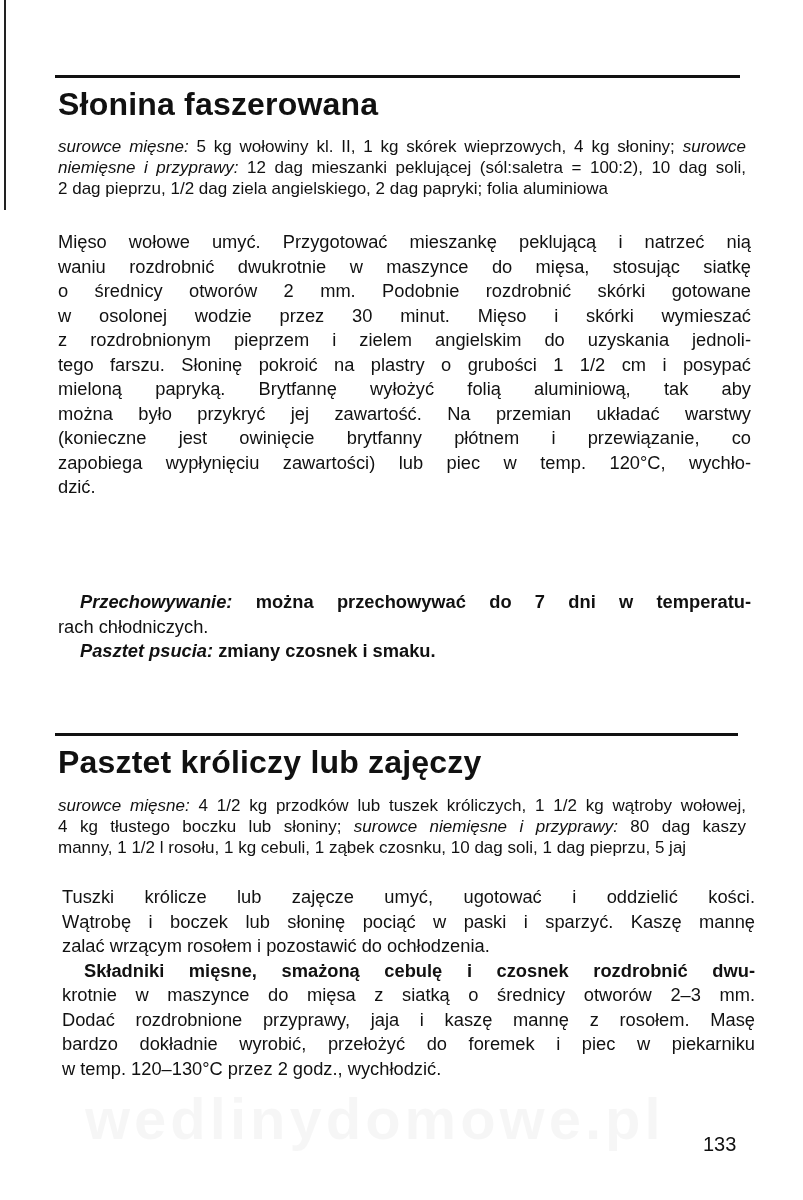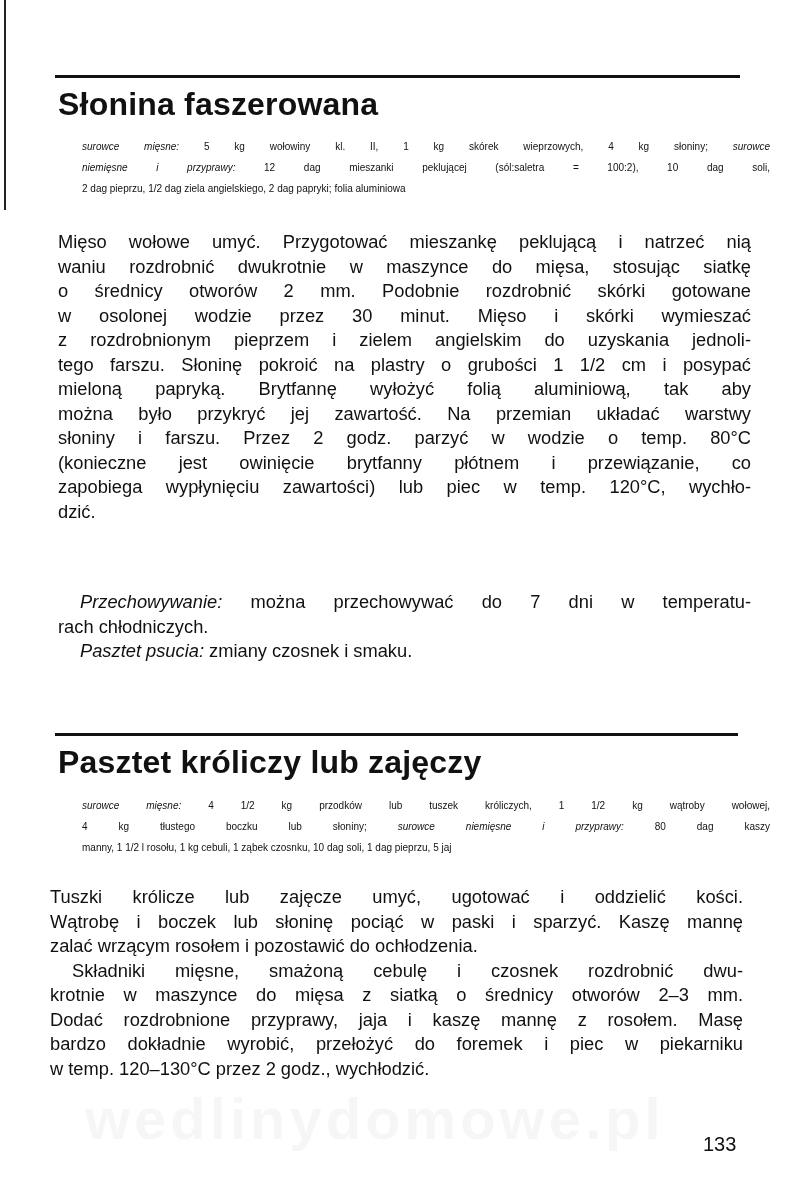--- a/index.html
+++ b/index.html
@@ -4,29 +4,29 @@
   <style>
     html, body { margin: 0; padding: 0; }
     body {
       width: 803px; height: 1200px; background: #ffffff; position: relative; overflow: hidden;
       font-family: "Liberation Sans", sans-serif; color: #111;
     }
     .edge-line { position: absolute; left: 4px; top: 0; width: 2px; height: 210px; background: #222; }
     .rule { position: absolute; height: 3px; background: #111; }
     .title { position: absolute; font-weight: bold; font-size: 32px; letter-spacing: 0.2px; }
     .ingredients {
-      position: absolute; font-size: 10px; line-height: 21px; text-align: justify; margin-left: 24px;
+      position: absolute; font-size: 17px; line-height: 21px; text-align: justify;
     }
     .ingredients i { font-style: italic; }
     .body-text {
       position: absolute; font-size: 18.3px; line-height: 24.5px; text-align: justify;
     }
     .line { display: block; white-space: nowrap; text-align-last: justify; }
     .line.last { text-align-last: left; }
-    .indent { padding-left: 22px; }
+    .indent { padding-left: 22px; font-weight: bold; }
     .watermark {
       position: absolute; left: 85px; top: 1085px; font-size: 58px; font-weight: bold;
       color: rgba(0,0,0,0.035); letter-spacing: 4px; white-space: nowrap;
     }
     .page-number { position: absolute; left: 703px; top: 1133px; font-size: 20px; }
   </style>
 </head>
 <body>
 
 <div class="edge-line"></div>
@@ -42,42 +42,41 @@
 
 <div class="body-text" id="body0" style="left:58px; top:230px; width:693px;">
     <span class="line">Mięso wołowe umyć. Przygotować mieszankę peklującą i natrzeć nią</span>
     <span class="line">waniu rozdrobnić dwukrotnie w maszynce do mięsa, stosując siatkę</span>
     <span class="line">o średnicy otworów 2 mm. Podobnie rozdrobnić skórki gotowane</span>
     <span class="line">w osolonej wodzie przez 30 minut. Mięso i skórki wymieszać</span>
     <span class="line">z rozdrobnionym pieprzem i zielem angielskim do uzyskania jednoli-</span>
     <span class="line">tego farszu. Słoninę pokroić na plastry o grubości 1 1/2 cm i posypać</span>
     <span class="line">mieloną papryką. Brytfannę wyłożyć folią aluminiową, tak aby</span>
     <span class="line">można było przykryć jej zawartość. Na przemian układać warstwy</span>
-    <span class="line">słoniny i farszu. Przez 2 godz. parzyć w wodzie o temp. 80°C</span>
     <span class="line">(konieczne jest owinięcie brytfanny płótnem i przewiązanie, co</span>
     <span class="line">zapobiega wypłynięciu zawartości) lub piec w temp. 120°C, wychło-</span>
     <span class="line last">dzić.</span>
   </div>
 
 <div class="body-text" style="left:58px; top:590px; width:693px;">
   <span class="line indent"><i>Przechowywanie:</i><span> można przechowywać do 7 dni w temperatu-</span></span>
   <span class="line last">rach chłodniczych.</span>
   <span class="line last indent"><i>Pasztet psucia:</i><span> zmiany czosnek i smaku.</span></span>
 </div>
 
 <div class="rule" style="left:55px; top:733px; width:683px;"></div>
 <div class="title" style="left:58px; top:744px;">Pasztet króliczy lub zajęczy</div>
 
 <div class="ingredients" id="ing1" style="left:58px; top:795px; width:688px;">
     <span class="line"><i>surowce mięsne:</i><span> 4 1/2 kg przodków lub tuszek króliczych, 1 1/2 kg wątroby wołowej,</span></span>
     <span class="line"><span>4 kg tłustego boczku lub słoniny; </span><i>surowce niemięsne i przyprawy:</i><span> 80 dag kaszy</span></span>
     <span class="line last"><span>manny, 1 1/2 l rosołu, 1 kg cebuli, 1 ząbek czosnku, 10 dag soli, 1 dag pieprzu, 5 jaj</span></span>
   </div>
 
-<div class="body-text" id="body1" style="left:50px; top:885px; width:693px;">
+<div class="body-text" id="body1" style="left:62px; top:885px; width:693px;">
     <span class="line">Tuszki królicze lub zajęcze umyć, ugotować i oddzielić kości.</span>
     <span class="line">Wątrobę i boczek lub słoninę pociąć w paski i sparzyć. Kaszę mannę</span>
     <span class="line last">zalać wrzącym rosołem i pozostawić do ochłodzenia.</span>
     <span class="line indent">Składniki mięsne, smażoną cebulę i czosnek rozdrobnić dwu-</span>
     <span class="line">krotnie w maszynce do mięsa z siatką o średnicy otworów 2–3 mm.</span>
     <span class="line">Dodać rozdrobnione przyprawy, jaja i kaszę mannę z rosołem. Masę</span>
     <span class="line">bardzo dokładnie wyrobić, przełożyć do foremek i piec w piekarniku</span>
     <span class="line last">w temp. 120–130°C przez 2 godz., wychłodzić.</span>
   </div>
 

